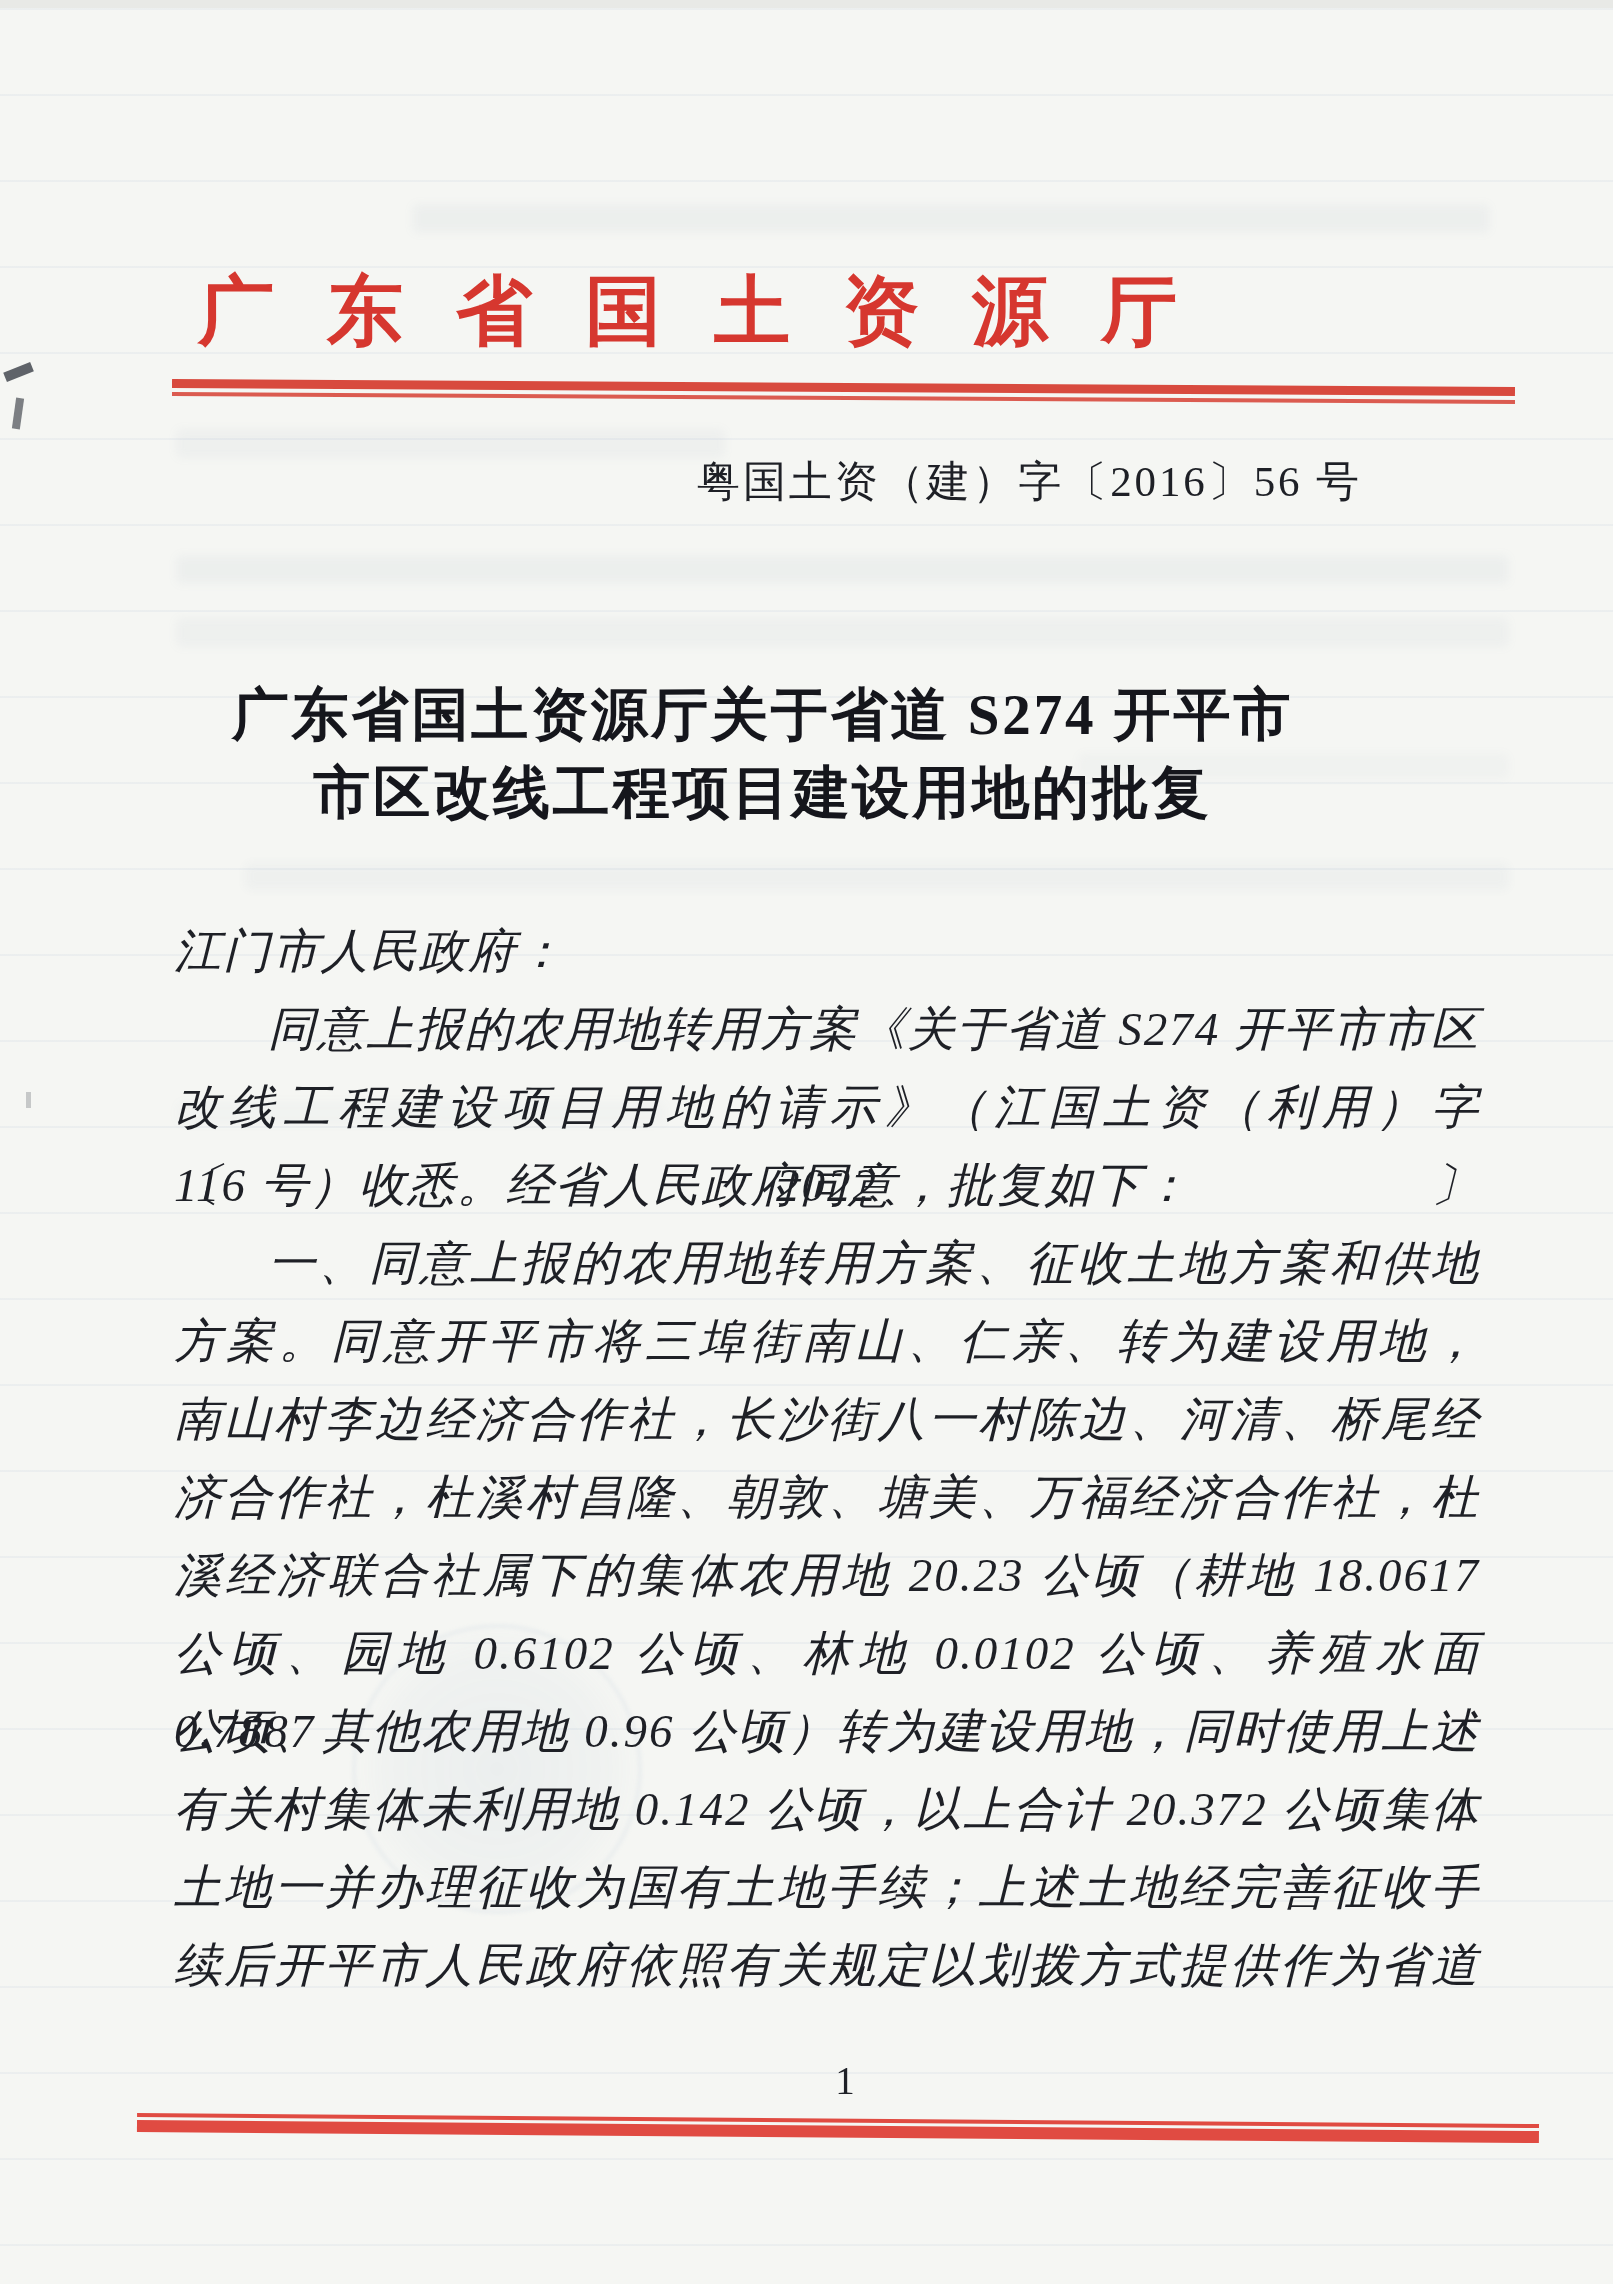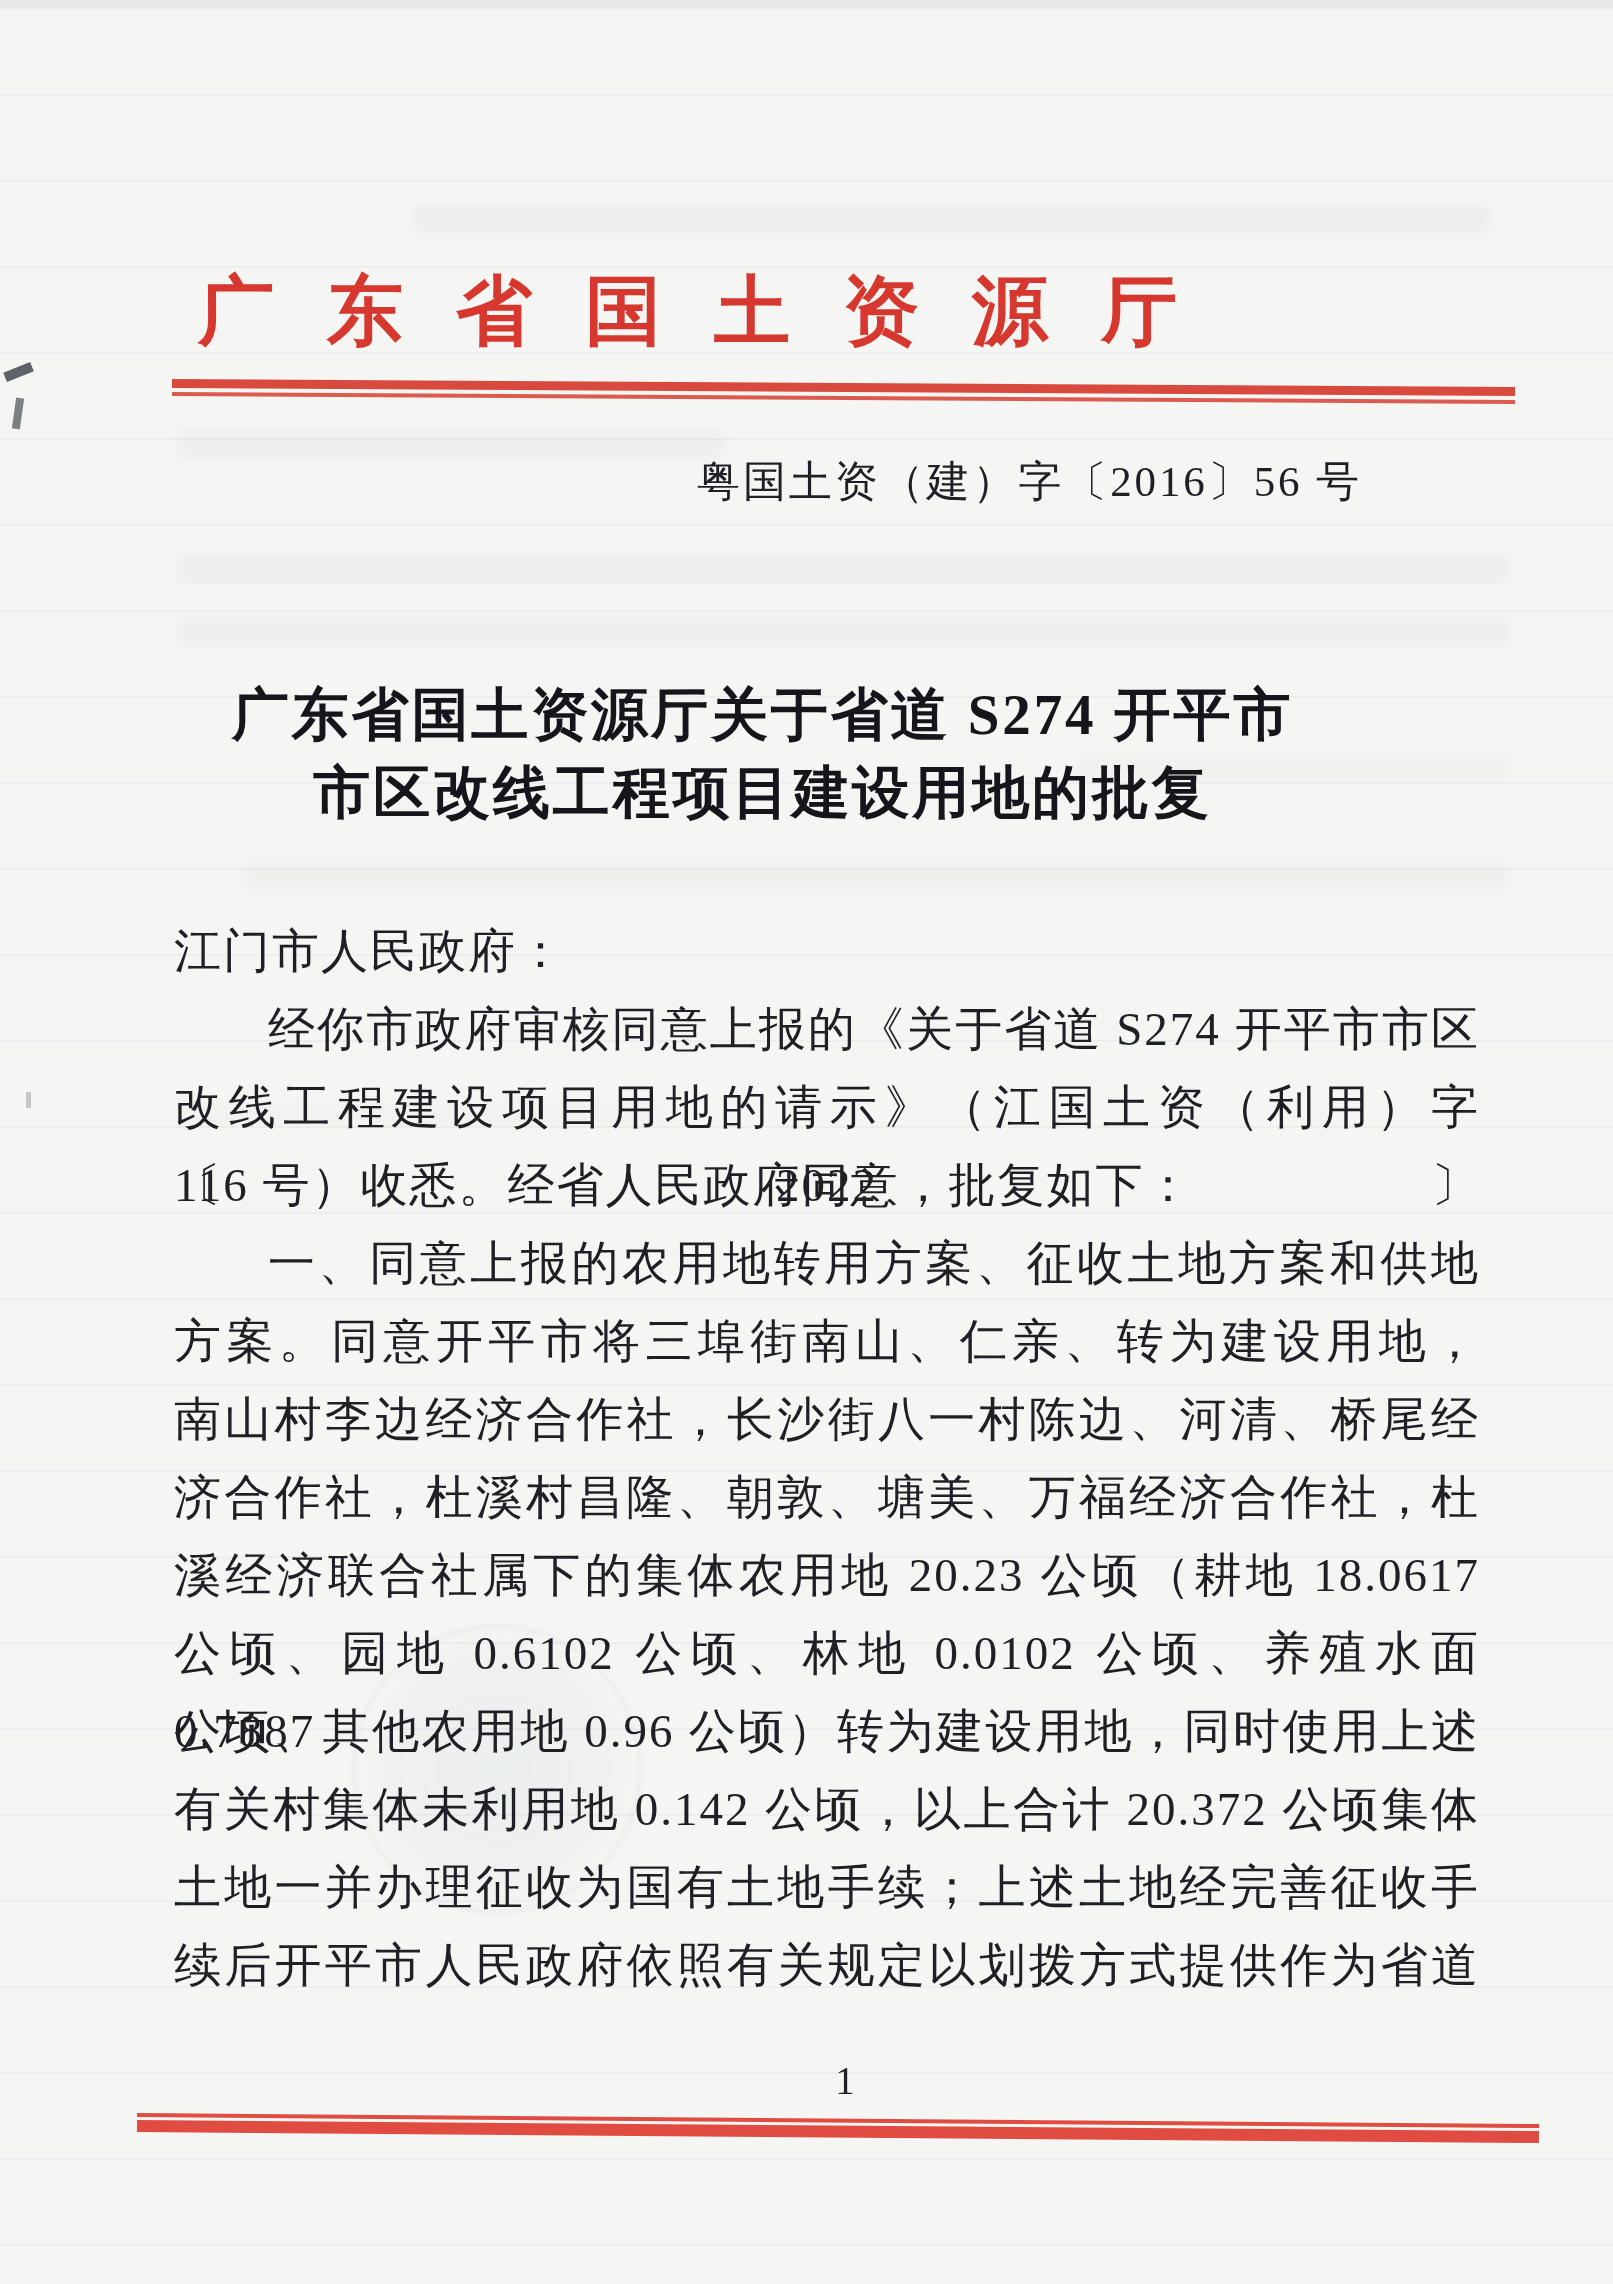--- a/index.html
+++ b/index.html
@@ -107,20 +107,21 @@
     left: 174px;
     top: 904px;
     width: 1306px;
     font-size: 47px;
     letter-spacing: 2px;
   }
   .line {
     height: 78px;
     line-height: 78px;
     white-space: nowrap;
+    font-style: italic;
   }
   .line.fill {
     white-space: normal;
     text-align: justify;
     text-align-last: justify;
   }
   .line.indent { padding-left: 94px; }
   .page-number {
     position: absolute;
     left: 0; top: 2050px;
@@ -166,21 +167,21 @@
 
   <div class="doc-number">粤国土资（建）字〔2016〕56 号</div>
 
   <div class="doc-title">
     <div>广东省国土资源厅关于省道 S274 开平市</div>
     <div>市区改线工程项目建设用地的批复</div>
   </div>
 
   <div class="body-block">
     <div class="line">江门市人民政府：</div>
-    <div class="line fill indent">经你市政府审核同意上报的《关于省道 S274 开平市市区</div>
+    <div class="line fill indent">同意上报的农用地转用方案《关于省道 S274 开平市市区</div>
     <div class="line fill">改线工程建设项目用地的请示》（江国土资（利用）字〔2022〕</div>
     <div class="line">116 号）收悉。经省人民政府同意，批复如下：</div>
     <div class="line fill indent">一、同意上报的农用地转用方案、征收土地方案和供地</div>
     <div class="line fill">方案。同意开平市将三埠街南山、仁亲、转为建设用地，</div>
     <div class="line fill">南山村李边经济合作社，长沙街八一村陈边、河清、桥尾经</div>
     <div class="line fill">济合作社，杜溪村昌隆、朝敦、塘美、万福经济合作社，杜</div>
     <div class="line fill">溪经济联合社属下的集体农用地 20.23 公顷（耕地 18.0617</div>
     <div class="line fill">公顷、园地 0.6102 公顷、林地 0.0102 公顷、养殖水面 0.7887</div>
     <div class="line fill">公顷、其他农用地 0.96 公顷）转为建设用地，同时使用上述</div>
     <div class="line fill">有关村集体未利用地 0.142 公顷，以上合计 20.372 公顷集体</div>

